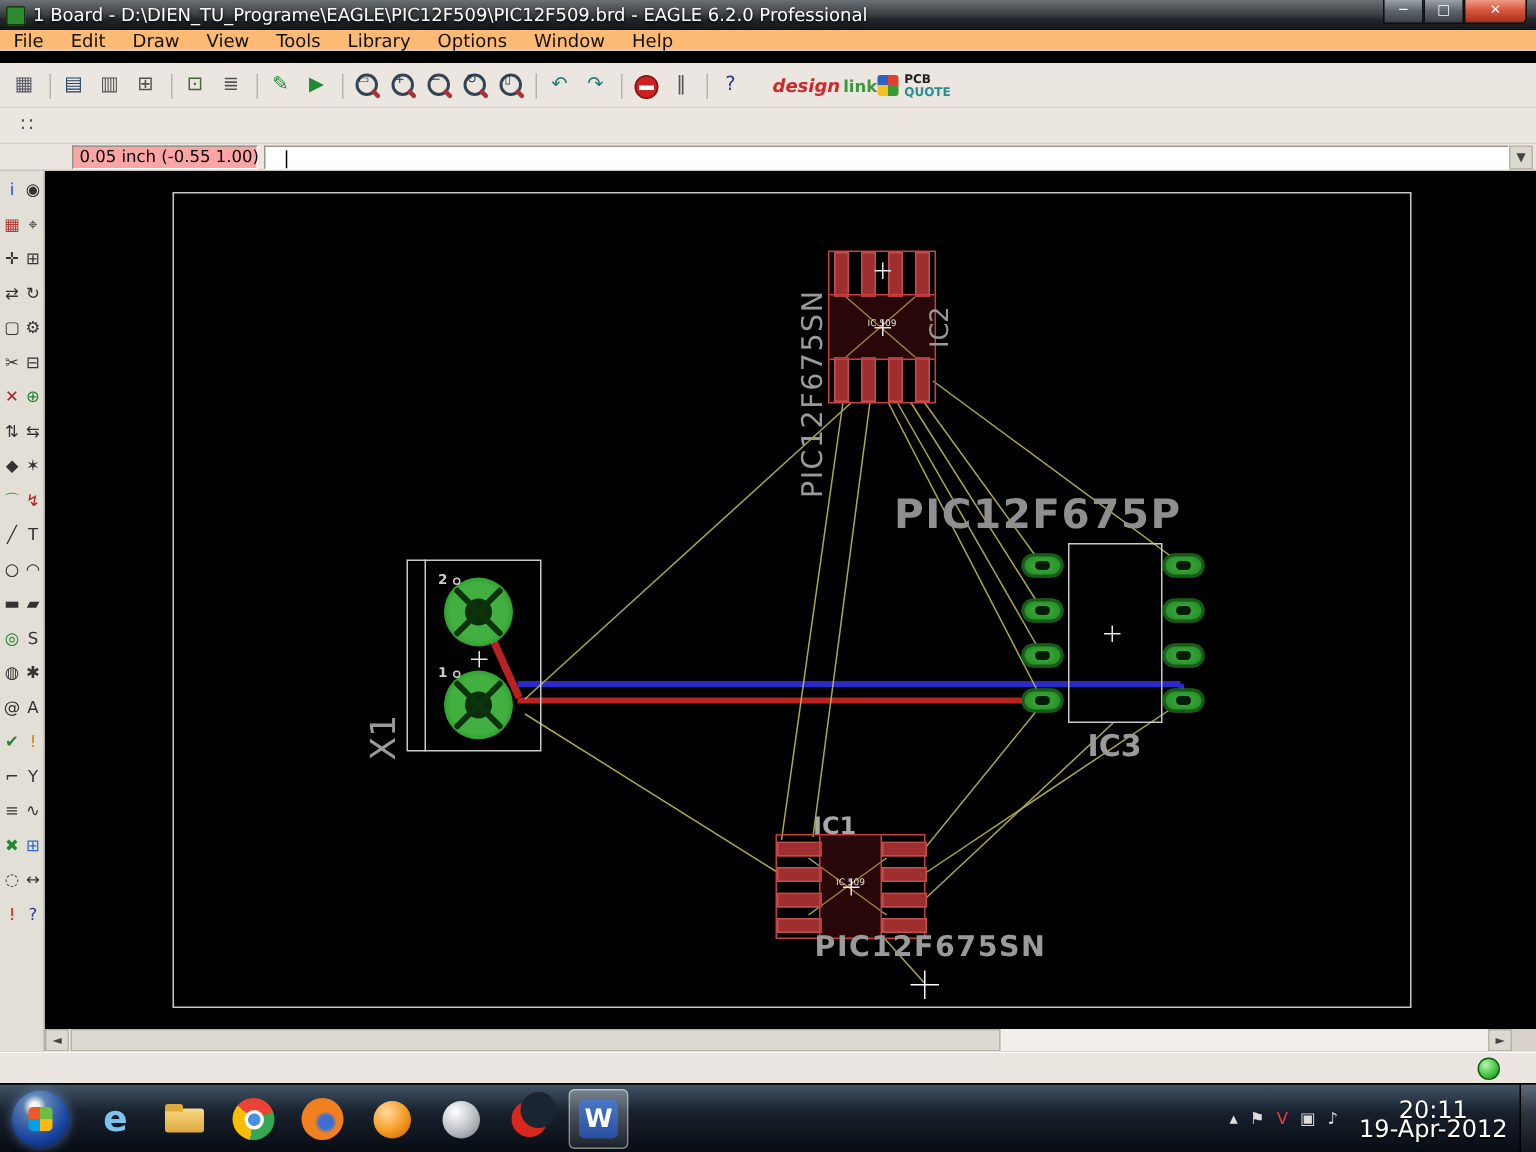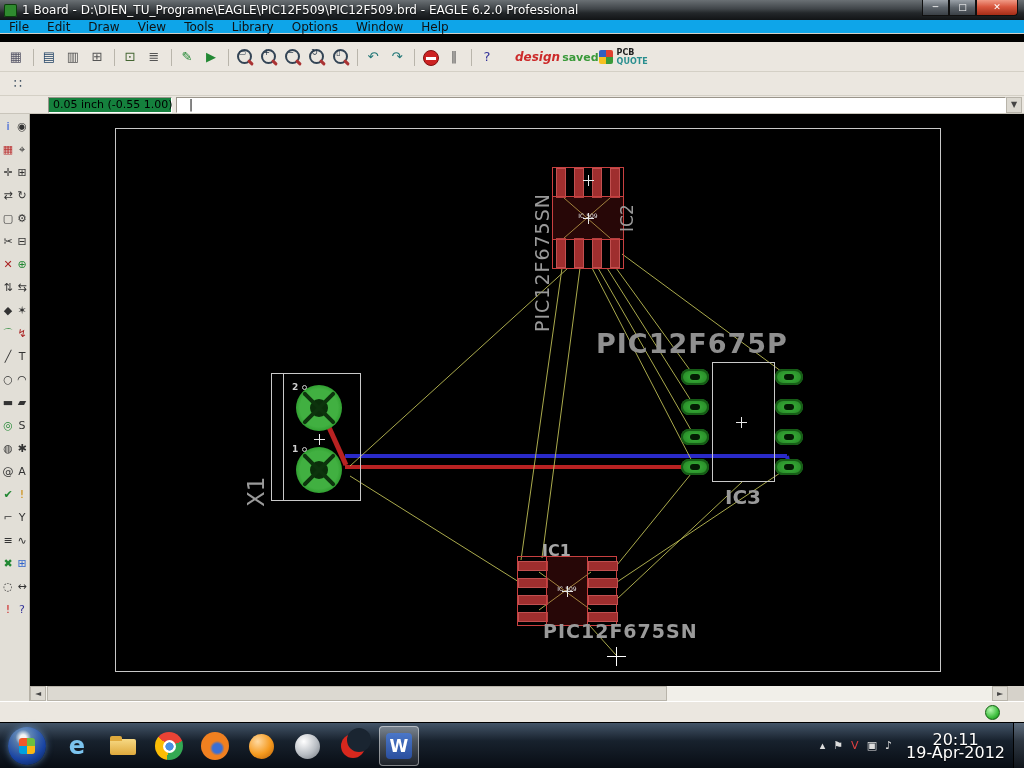--- a/index.html
+++ b/index.html
@@ -15,21 +15,21 @@
     box-shadow:inset 0 0 0 1px #0c3c0c;border-radius:2px;}
   .titletext{white-space:nowrap;text-shadow:0 1px 2px #000;}
   .winbtns{position:absolute;right:6px;top:0;display:flex;}
   .wb{width:27px;height:16px;border:1px solid #101010;border-top:none;color:#fff;
     font-size:9px;line-height:15px;text-align:center;
     background:linear-gradient(#9aa1a8,#5c636a 50%,#3a4046);}
   .wb.close{width:42px;background:linear-gradient(#f09a86,#d9573f 45%,#a52d17);
     border-radius:0 0 4px 0;}
 
   
-  .menubar{position:absolute;left:0;top:20px;width:1024px;height:14px;background:#0ea5e9;
+  .menubar{position:absolute;left:0;top:20px;width:1024px;height:14px;background:#fdba74;
     border-bottom:1px solid #d4d0c6;display:flex;align-items:center;font-size:12px;color:#111;}
   .menu-item{padding:3px 9px;}
 
   
   .toolbar{position:absolute;left:0;top:42px;width:1024px;height:30px;background:#ebe7e0;
     border-bottom:1px solid #d4d0c6;display:flex;align-items:center;padding-left:4px;}
   .toolbar2{position:absolute;left:0;top:72px;width:1024px;height:24px;background:#ebe7e0;
     border-bottom:1px solid #d4d0c6;display:flex;align-items:center;padding-left:6px;}
   .ticons{display:flex;align-items:center;}
   .tbtn{position:relative;width:22px;height:22px;margin:0 1px;border:1px solid transparent;
@@ -50,21 +50,21 @@
   .dl2{color:#3a9a3a;font-weight:bold;font-size:11px;margin-left:2px;}
   .logo-pq{display:flex;align-items:center;}
   .pq-ico{width:14px;height:14px;margin-right:4px;border-radius:2px;
     background:conic-gradient(#e04030 0 25%,#3a9a3a 25% 50%,#f5c020 50% 75%,#3060c0 75%);}
   .pq1{display:block;font-size:8px;font-weight:bold;color:#222;line-height:9px;}
   .pq2{display:block;font-size:8px;font-weight:bold;color:#2a8f8f;line-height:9px;}
 
   
   .cmdbar{position:absolute;left:0;top:96px;width:1024px;height:18px;background:#ebe7e0;
     border-bottom:1px solid #c9c5bb;}
-  .coordbox{position:absolute;left:48px;top:1px;width:124px;height:16px;background:#15803d;
+  .coordbox{position:absolute;left:48px;top:1px;width:124px;height:16px;background:#fca5a5;
     border:1px solid;border-color:#9a958b #fff #fff #9a958b;font-size:11px;line-height:14px;
     padding-left:4px;color:#000;white-space:nowrap;}
   .cmdinput{position:absolute;left:176px;top:1px;width:830px;height:16px;background:#fff;
     border:1px solid;border-color:#9a958b #fff #fff #9a958b;font-size:12px;line-height:14px;
     padding-left:12px;color:#000;}
   .cmddrop{position:absolute;right:2px;top:1px;width:16px;height:16px;background:#dcd9d1;
     border:1px solid #b8b4aa;font-size:8px;text-align:center;line-height:14px;color:#444;}
 
   
   .palette{position:absolute;left:0;top:114px;width:30px;height:587px;background:#e2dfd7;
@@ -303,21 +303,21 @@
         </span>
 
         <span class="tbtn sep"></span>
 
         <span class="tbtn btn">
           <span class="g" style="color: rgb(51, 51, 153);">?</span>
         </span>
       </span>
     <span class="logo-dl">
       <span class="dl1">design</span>
-      <span class="dl2">saved</span>
+      <span class="dl2">link</span>
     </span>
     <span class="logo-pq">
       <span class="pq-ico"></span>
       <span>
           <span class="pq1">PCB</span>
           <span class="pq2">QUOTE</span>
         </span>
     </span>
   </div>
 

